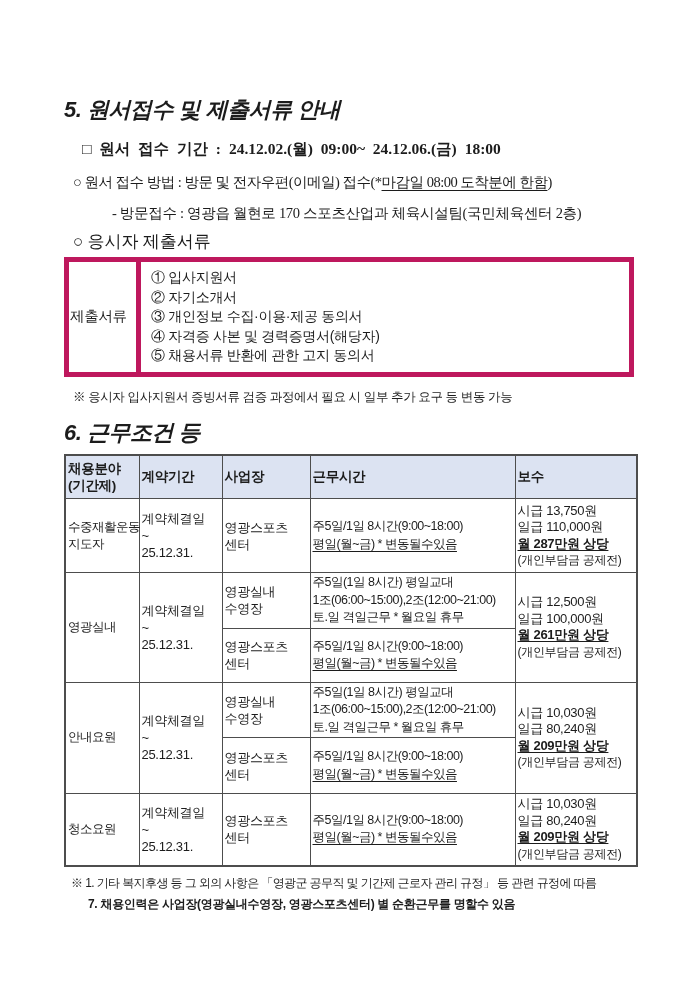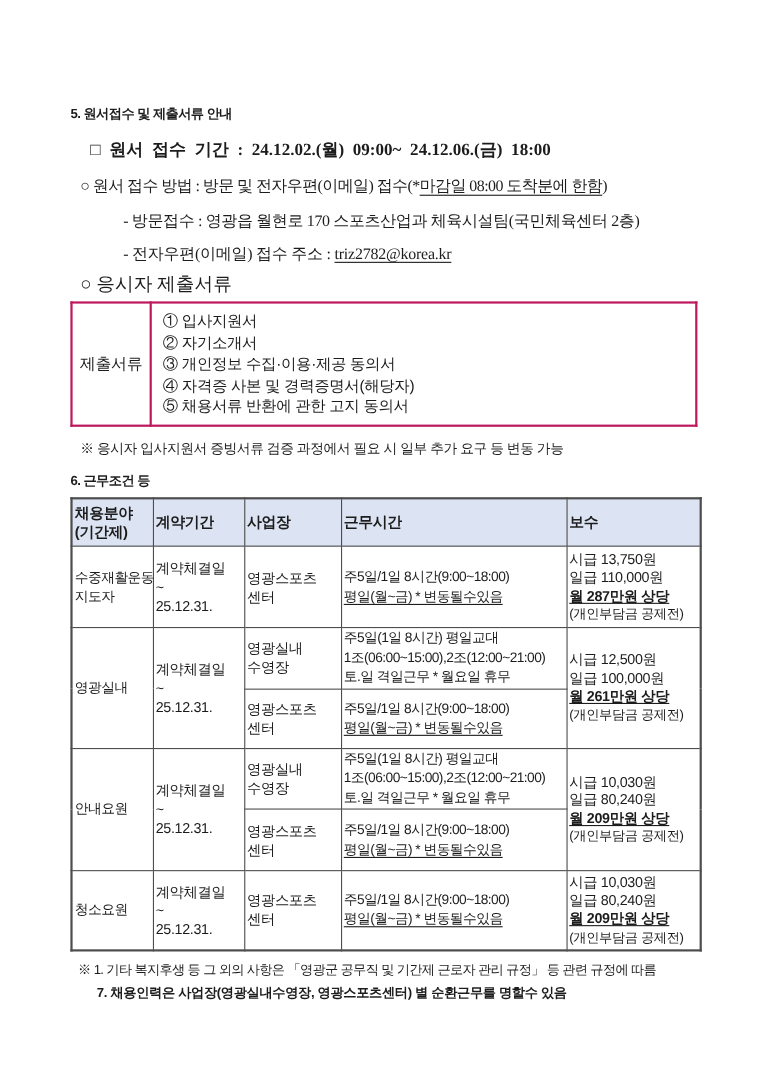--- a/index.html
+++ b/index.html
@@ -7,36 +7,36 @@
   .page {
     position:relative; width:700px; height:990px; background:#fff;
     color:#1c1c1c; font-family:"Liberation Serif", serif; overflow:hidden;
   }
   .content { position:absolute; left:64px; top:0; width:576px; }
   .nw { white-space:nowrap; }
   .u { text-decoration:underline; text-underline-offset:3px; }
 
   .h-title {
     font-family:"Liberation Sans", sans-serif; font-weight:bold;
-    font-size:12px; letter-spacing:-0.5px;
+    font-size:22px; letter-spacing:-0.5px;font-style:italic;
   }
   .title5 { padding-top:95px; }
   .title6 { margin-top:12px; }
 
   .line-period { margin:14px 0 0 18px; font-size:15.5px; font-weight:bold; word-spacing:4px; }
   .line-method { margin:13px 0 0 9px;  font-size:14.5px; letter-spacing:-0.5px; }
   .line-visit  { margin:12px 0 0 48px; font-size:14.5px; letter-spacing:-0.3px; }
   .line-email  { margin:11px 0 0 48px; font-size:14.5px; letter-spacing:-0.2px; }
   .line-docs   { margin:7px 0 0 9px;   font-size:17px; }
 
   table { border-collapse:collapse; table-layout:fixed; }
   .docs-table { margin-top:4px; width:570px; border:2px solid #4d4d4d;
     font-family:"Liberation Sans", sans-serif; }
-  .docs-table td { border:2px solid #be185d; vertical-align:middle; }
-  .docs-label { width:72px; text-align:center; font-size:14.5px; letter-spacing:-0.3px; }
+  .docs-table td { border:5px solid #be185d; vertical-align:middle; }
+  .docs-label { width:72px; text-align:left; font-size:14.5px; letter-spacing:-0.3px; }
   .docs-items { padding:6px 10px; }
   .docs-items div { line-height:19.5px; font-size:14px; letter-spacing:-0.3px; white-space:nowrap; }
 
   .note5 { margin:12px 0 0 9px; font-family:"Liberation Sans", sans-serif;
     font-size:12.5px; letter-spacing:-0.4px; white-space:nowrap; }
 
   .work-table { margin-top:6px; width:572px; border:2px solid #4d4d4d;
     font-family:"Liberation Sans", sans-serif; font-size:13px; text-align:left; }
   .work-table th, .work-table td { border:1px solid #4d4d4d; vertical-align:middle; padding:1px 2px; }
   .work-table thead th { background:#dce3f2; font-size:13.5px; letter-spacing:-0.3px;
@@ -67,23 +67,20 @@
     <div class="h-title title5 nw">5. 원서접수 및 제출서류 안내</div>
 
     <div class="line-period nw">□ 원서 접수 기간 : 24.12.02.(월) 09:00~ 24.12.06.(금) 18:00</div>
 
     <div class="line-method nw">
       <span>○ 원서 접수 방법 : 방문 및 전자우편(이메일) 접수(*</span><span class="u">마감일 08:00 도착분에 한함</span><span>)</span>
     </div>
 
     <div class="line-visit nw">- 방문접수 : 영광읍 월현로 170 스포츠산업과 체육시설팀(국민체육센터 2층)</div>
 
-    <div class="line-email nw">
-      <span>- 전자우편(이메일) 접수 주소 : </span><span class="u">triz2782@korea.kr</span>
-    </div>
 
     <div class="line-docs nw">○ 응시자 제출서류</div>
 
     <table class="docs-table">
       <tbody>
           <tr>
         <td class="docs-label">제출서류</td>
         <td class="docs-items">
           <div>① 입사지원서</div>
           <div>② 자기소개서</div>

